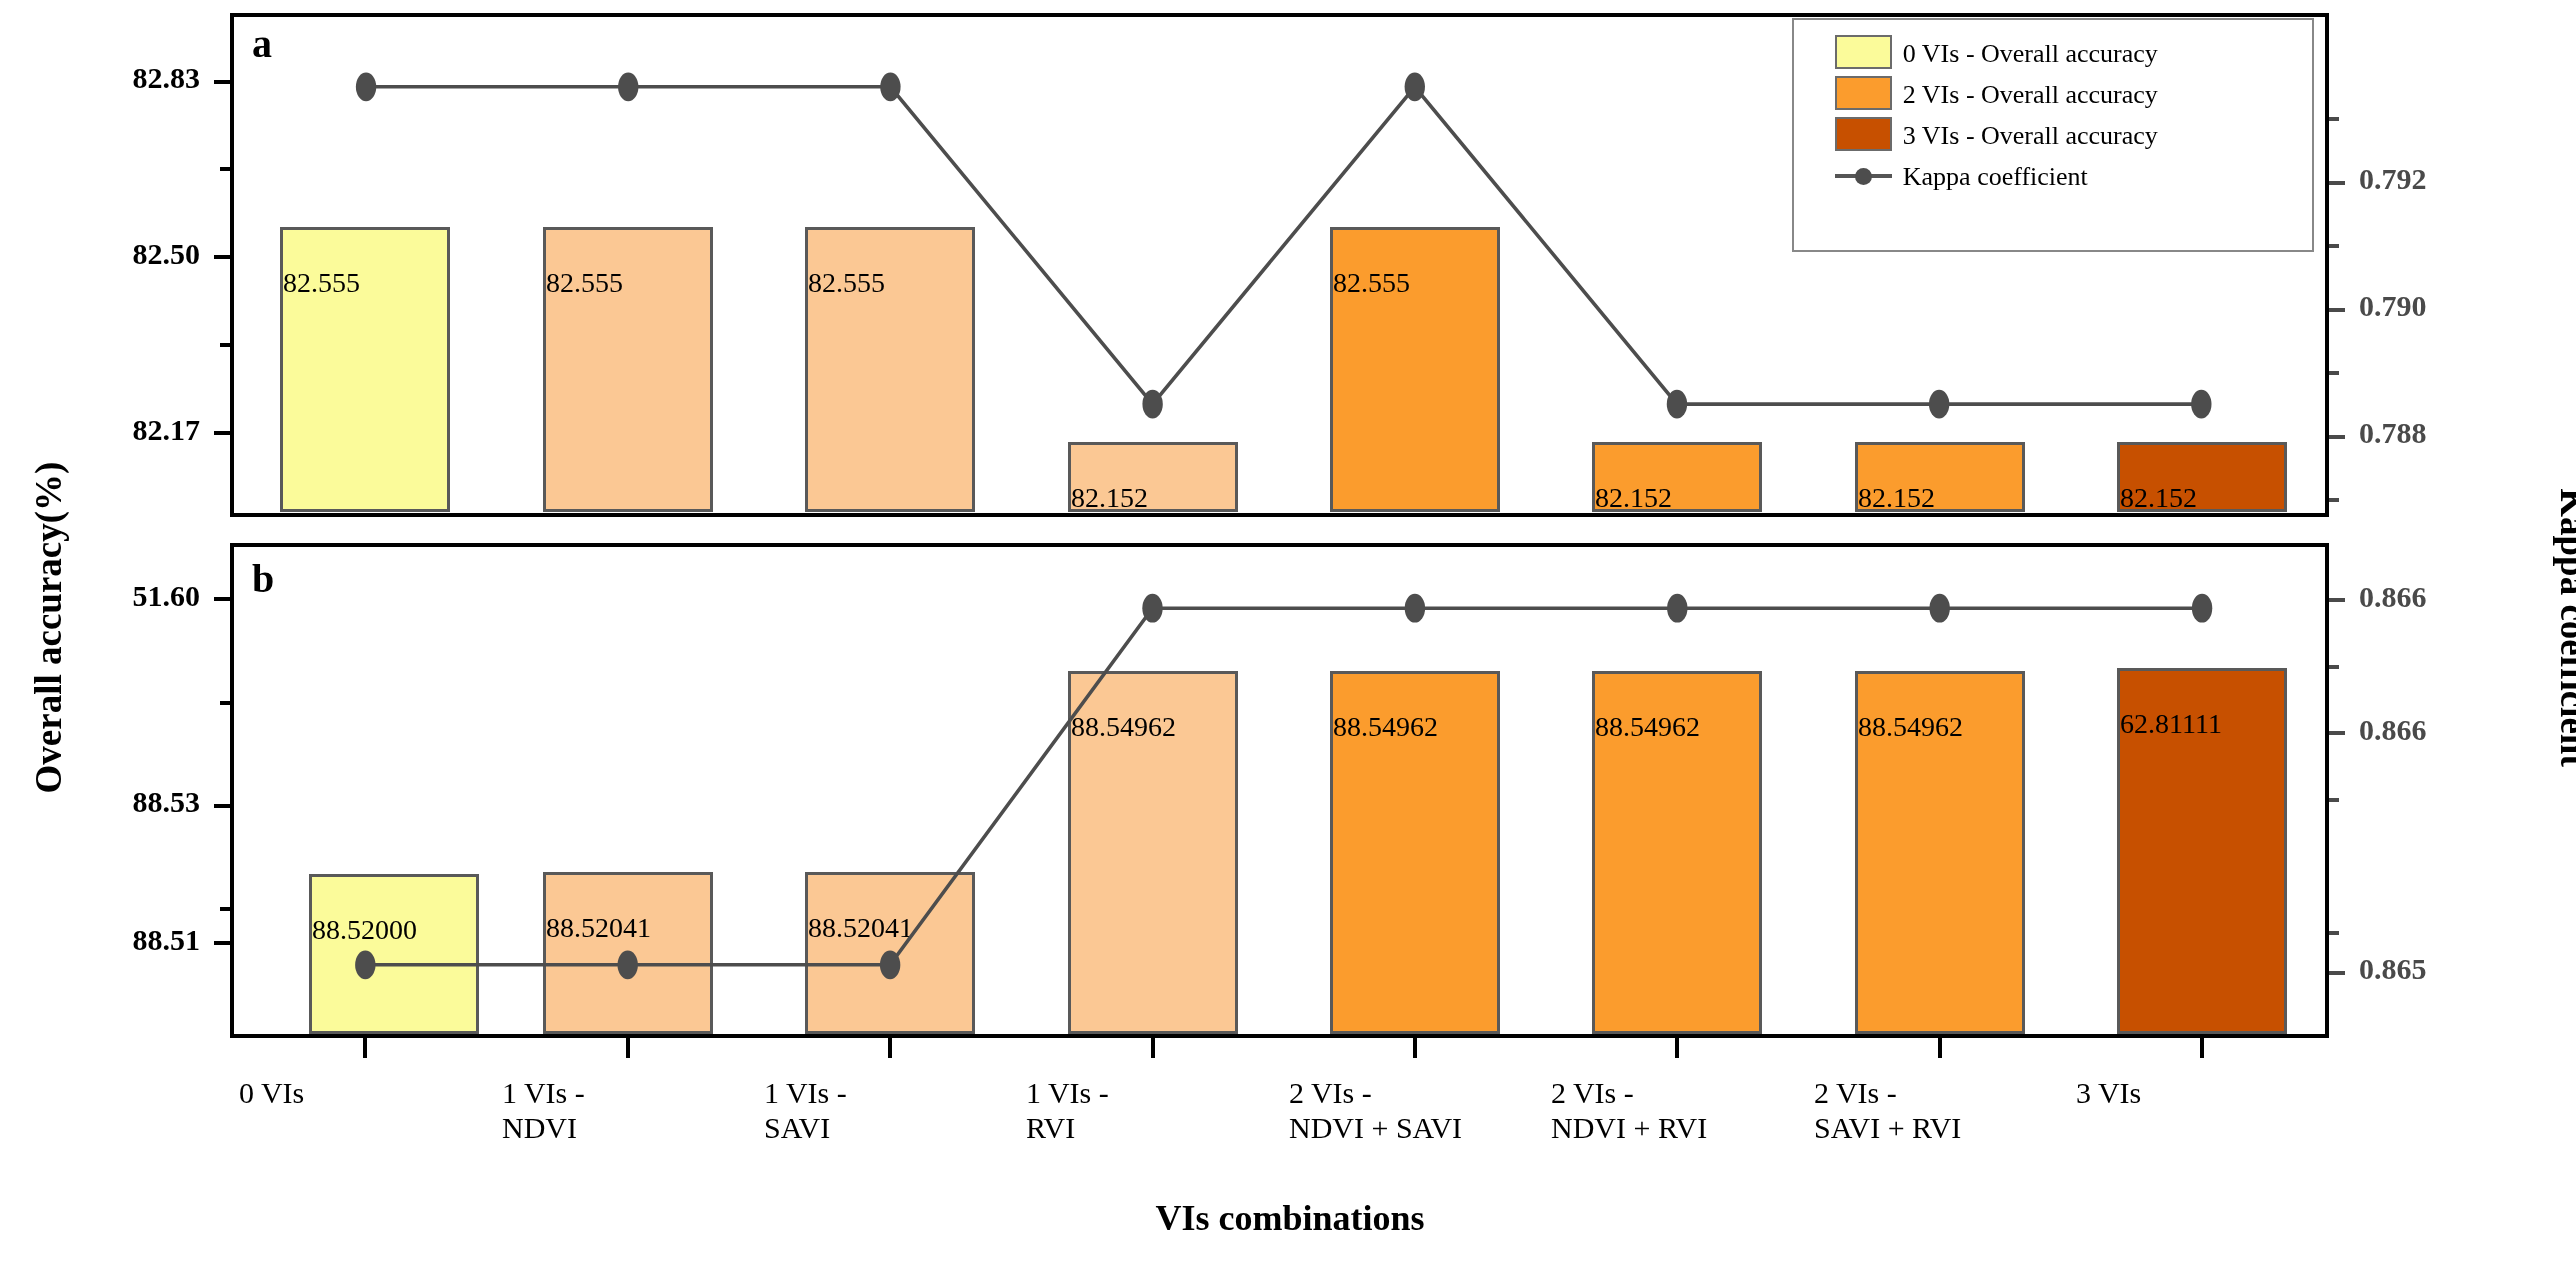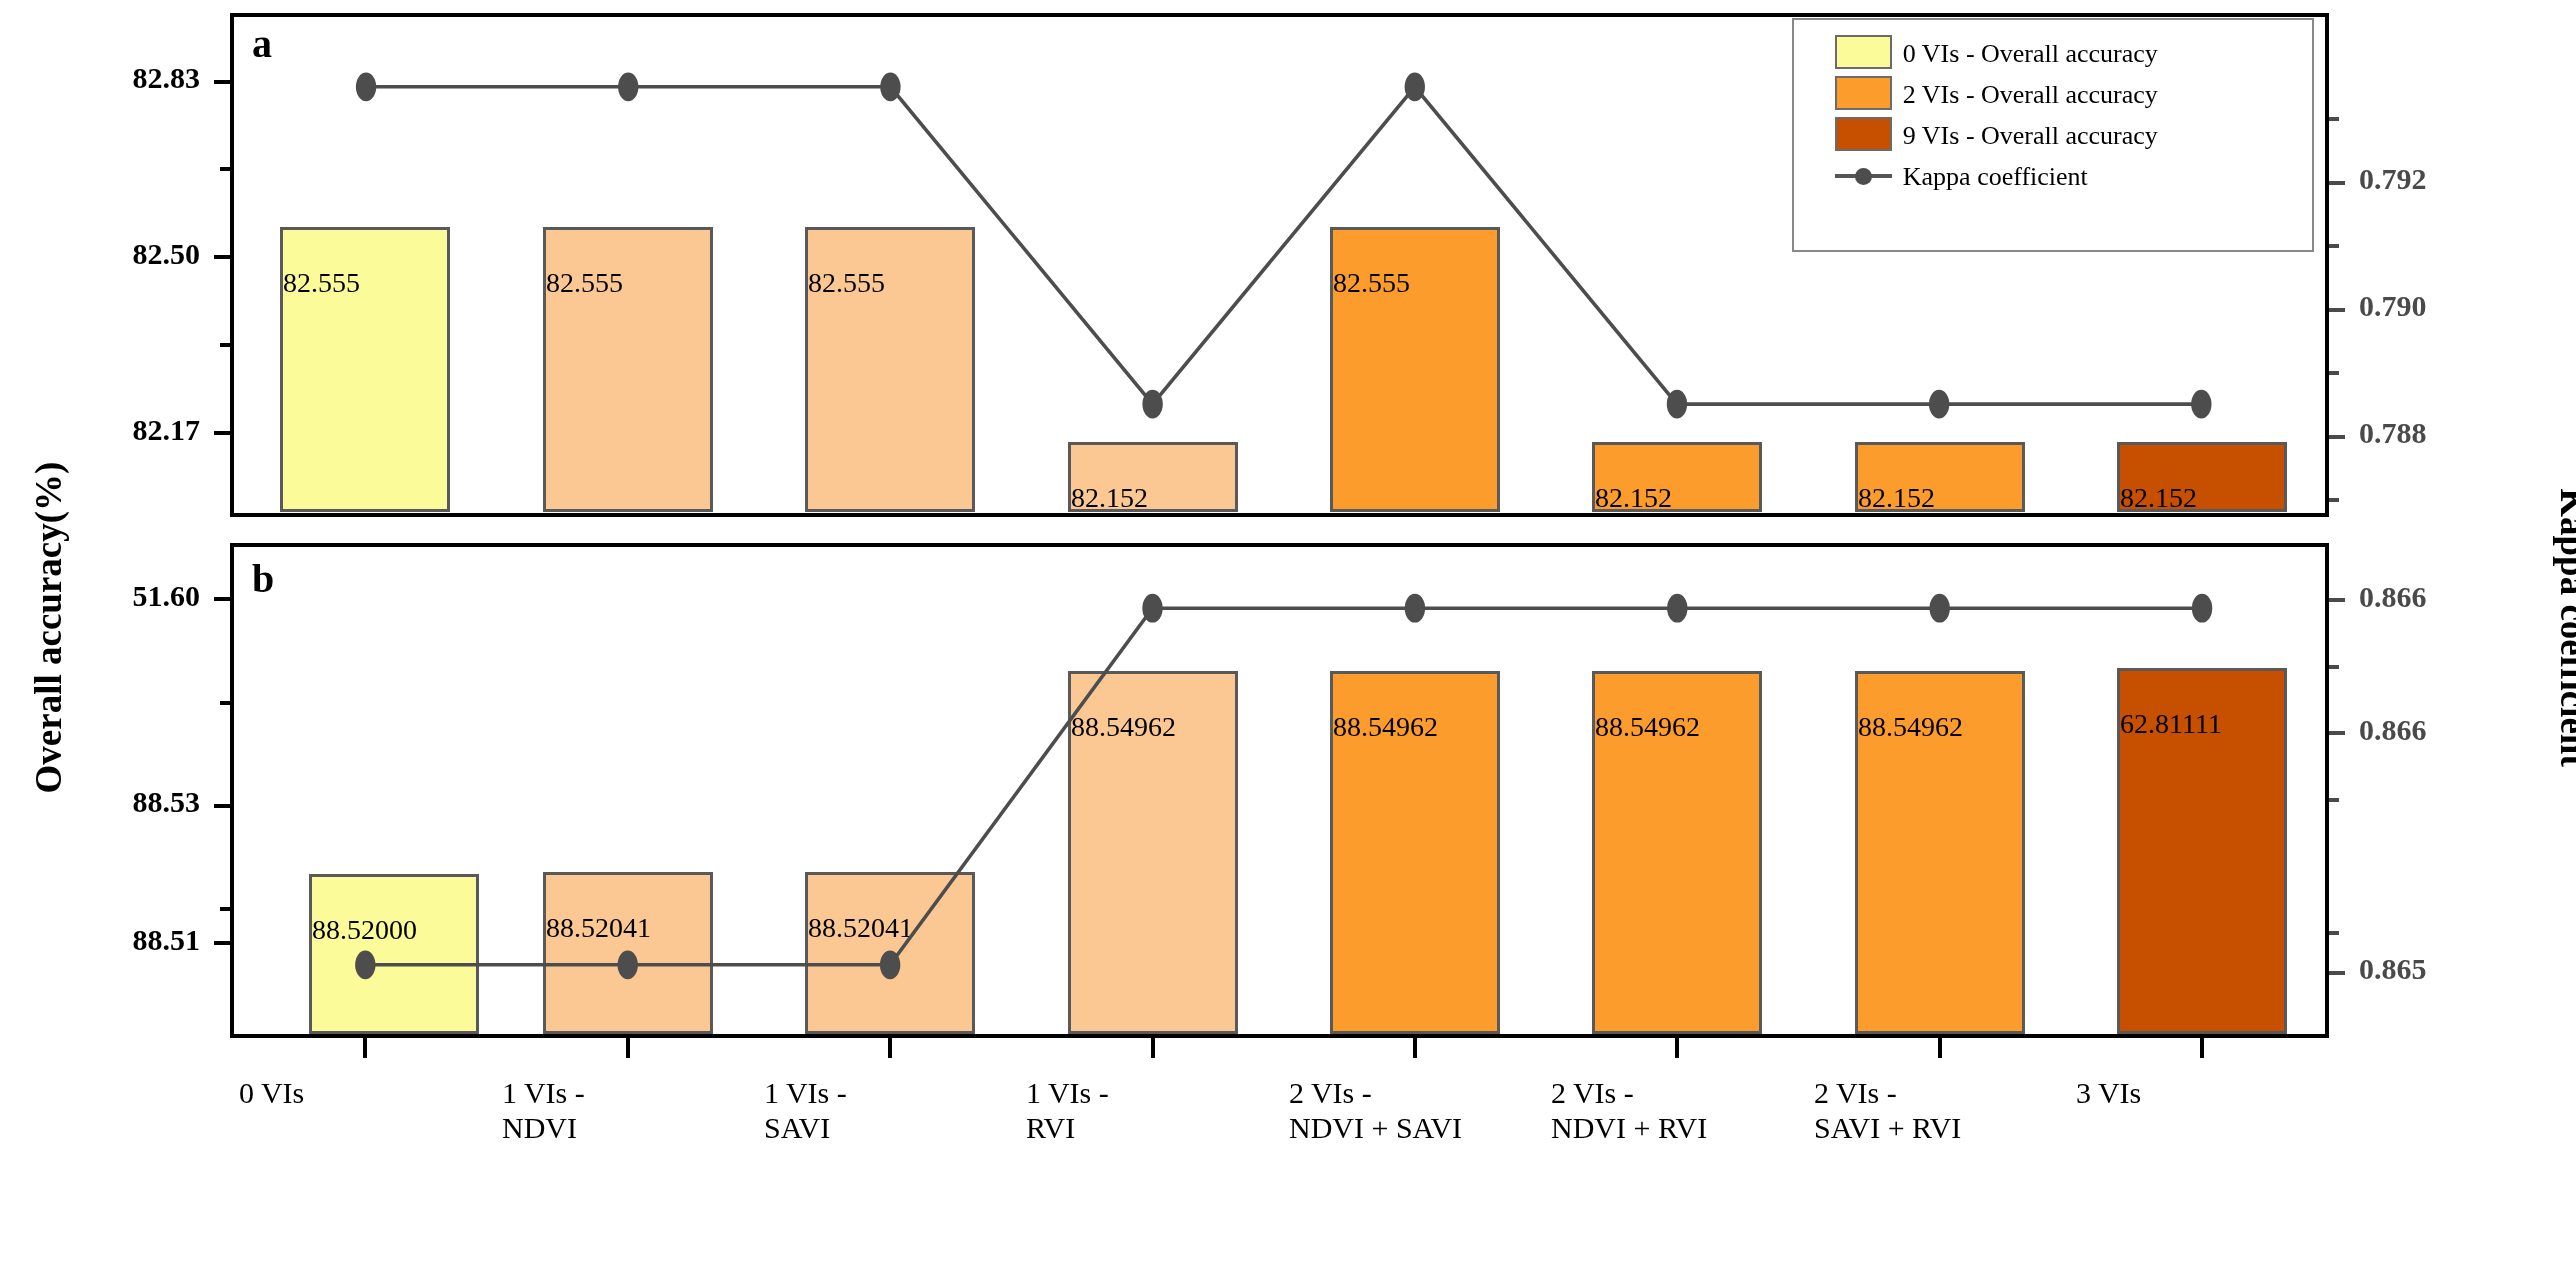--- a/index.html
+++ b/index.html
@@ -89,20 +89,21 @@
 </style>
 </head>
 <body>
 
 <div id="root">
 
   <div class="axis-title" id="y-axis-title">Overall accuracy(%)</div>
 
   <div class="axis-title" id="y2-axis-title">Kappa coefficient</div>
 
+  <div class="axis-title" id="x-axis-title">VIs combinations</div>
 
   <div class="panel" id="panel-a">
     <div class="panel-label" style="left:18px;top:7.2px;">a</div>
     <div class="plotarea" id="plot-a">
         <div class="bar" style="left: 46px; top: 210px; width: 170px; height: 285px; background: rgb(251, 251, 154);">
           <div class="bar-label" style="top: 37px;">82.555</div>
         </div>
         <div class="bar" style="left: 309px; top: 210px; width: 170px; height: 285px; background: rgb(251, 200, 148);">
           <div class="bar-label" style="top: 37px;">82.555</div>
         </div>
@@ -245,21 +246,21 @@
       <div class="legend-row">
         <div class="legend-swatch" style="background: rgb(251, 251, 154);"></div>
         <span class="legend-text">0 VIs - Overall accuracy</span>
       </div>
       <div class="legend-row">
         <div class="legend-swatch" style="background: rgb(251, 156, 45);"></div>
         <span class="legend-text">2 VIs - Overall accuracy</span>
       </div>
       <div class="legend-row">
         <div class="legend-swatch" style="background: rgb(199, 80, 0);"></div>
-        <span class="legend-text">9 VIs - Overall accuracy</span>
+        <span class="legend-text">3 VIs - Overall accuracy</span>
       </div>
       <div class="legend-row">
         <div class="legend-line"></div>
         <span class="legend-text">Kappa coefficient</span>
       </div>
     </div>
 
 </div>
 
 

